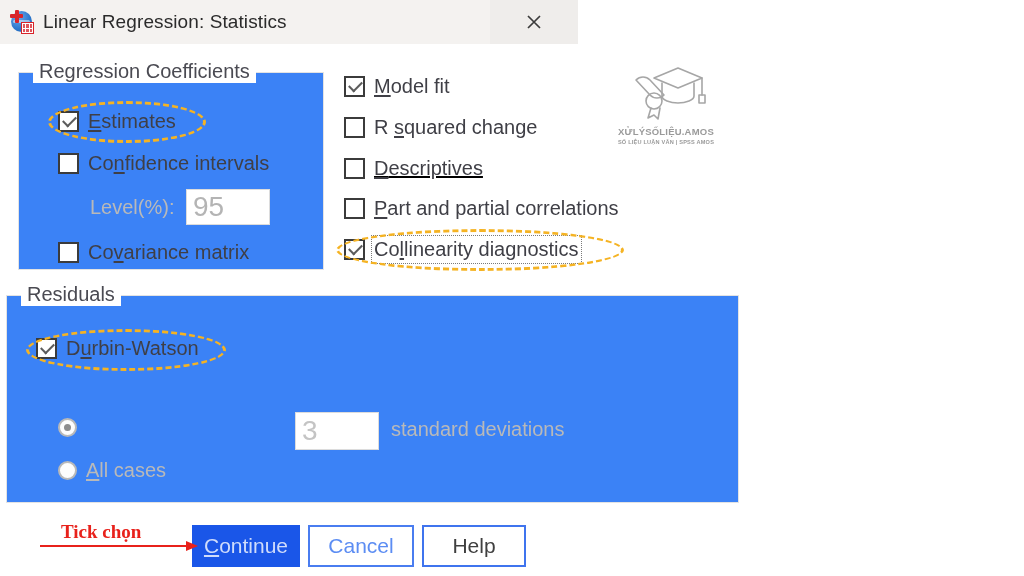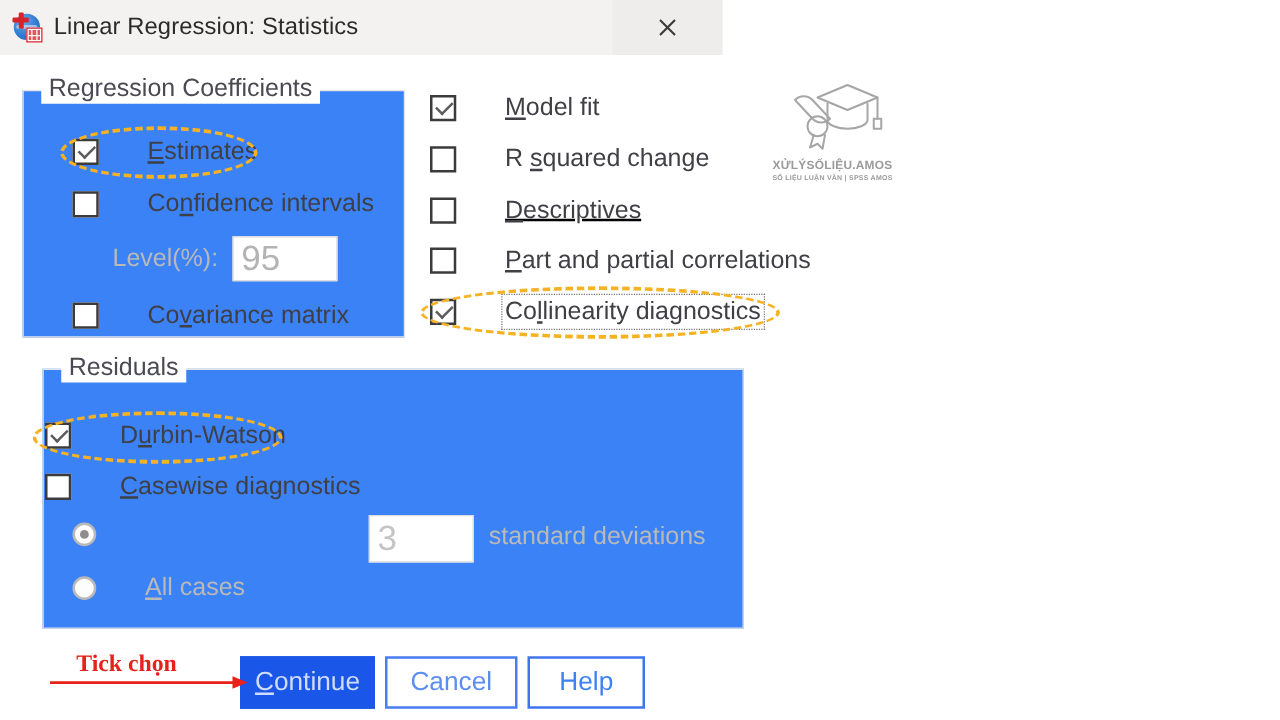--- a/index.html
+++ b/index.html
@@ -118,29 +118,28 @@
     top: -13px;
     left: 14px;
     background: #ffffff;
     padding: 0 6px;
     font-size: 20px;
     color: #4a4a52;
     white-space: nowrap;
   }
 
   #group-regression-coefficients { left: 18px; top: 72px; width: 306px; height: 198px; }
-  #group-residuals { left: 34px; top: 295px; width: 561px; height: 208px; }
+  #group-residuals { left: 6px; top: 295px; width: 733px; height: 208px; }
 
   
   .ctl {
     position: absolute;
     display: flex;
     align-items: center;
     white-space: nowrap;
-    gap: 30px;
   }
   .cb-box {
     width: 21px; height: 21px;
     border: 2px solid #3b3b3b;
     box-sizing: border-box;
     background: #ffffff;
     flex: 0 0 auto;
     position: relative;
   }
   .cb-box.checked::after {
@@ -249,24 +248,24 @@
     border: 1px solid #1a56e8;
     color: #cfdcfb;
   }
   #cancel-button {
     left: 308px; top: 525px; width: 106px; height: 42px;
     background: #ffffff;
     border: 2px solid #4a7df0;
     color: #5c8df3;
   }
   #help-button {
-    left: 422px; top: 525px; width: 94px; height: 42px;
+    left: 422px; top: 525px; width: 104px; height: 42px;
     background: #ffffff;
     border: 2px solid #3f74ee;
-    color: #3b82f6;
+    color: #404040;
   }
   .dlg-button u { text-decoration: underline; text-underline-offset: 2px; }
 
   
   #annotation-text {
     position: absolute;
     left: 61px; top: 521px;
     font-family: "Liberation Serif", serif;
     font-weight: bold;
     font-size: 19px;
@@ -372,24 +371,20 @@
 
   <div class="groupbox" id="group-residuals">
     <div class="group-title">Residuals</div>
   </div>
 
   <div class="ctl" style="left:36px; top:337px;">
     <span class="cb-box checked"></span>
     <span class="ctl-label">D<u>u</u>rbin-Watson</span>
   </div>
 
-  <div class="ctl" style="left:36px; top:378px;">
-    <span class="cb-box"></span>
-    <span class="ctl-label"><u>C</u>asewise diagnostics</span>
-  </div>
 
   <div class="ctl disabled" style="left:58px; top:418px;">
     <span class="rb-box selected"></span>
   </div>
 
   <div class="textfield" style="left:295px; top:412px; width:84px; height:38px; color:#c4c4c4;">3</div>
   <div class="static-label" style="left:391px; top:418px;">standard deviations</div>
 
   <div class="ctl disabled" style="left:58px; top:459px;">
     <span class="rb-box"></span>

